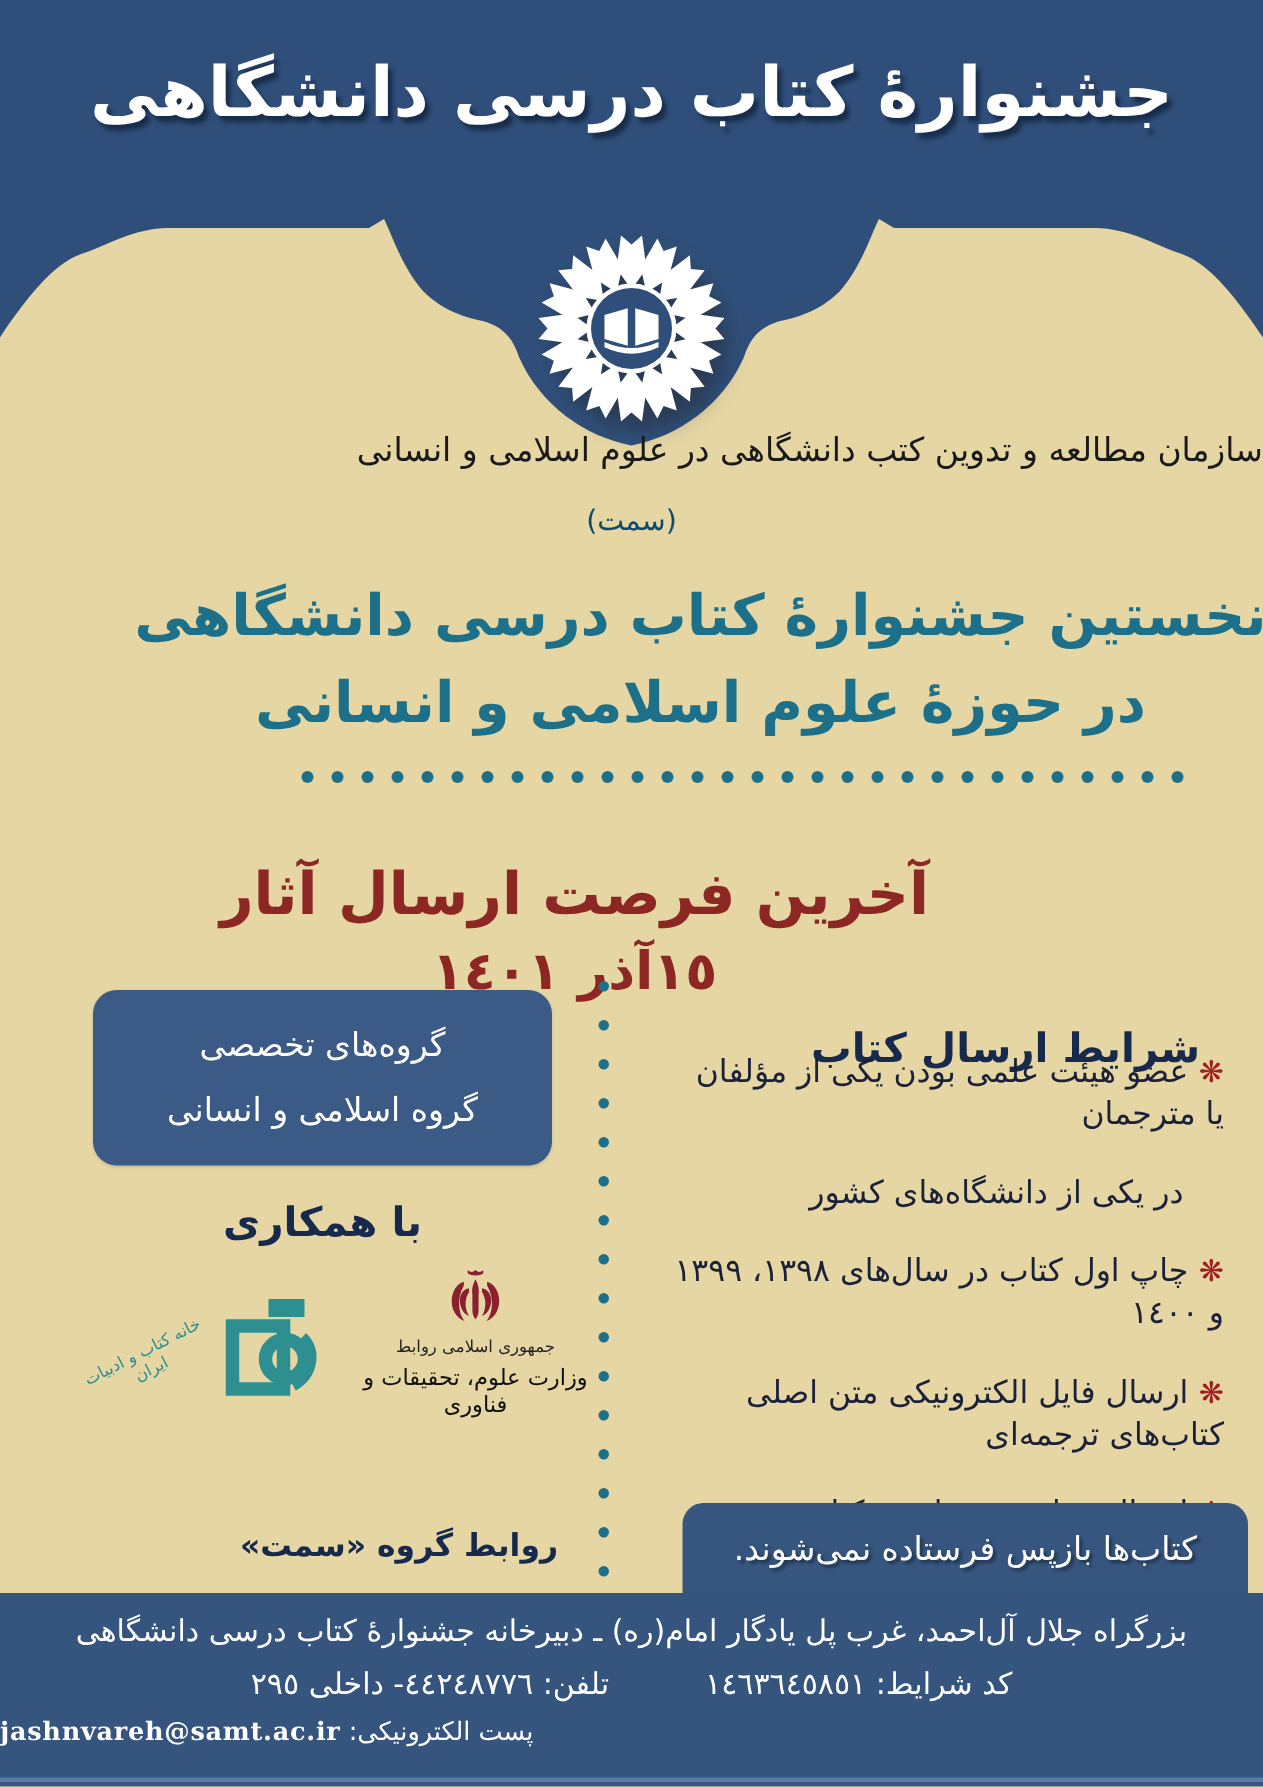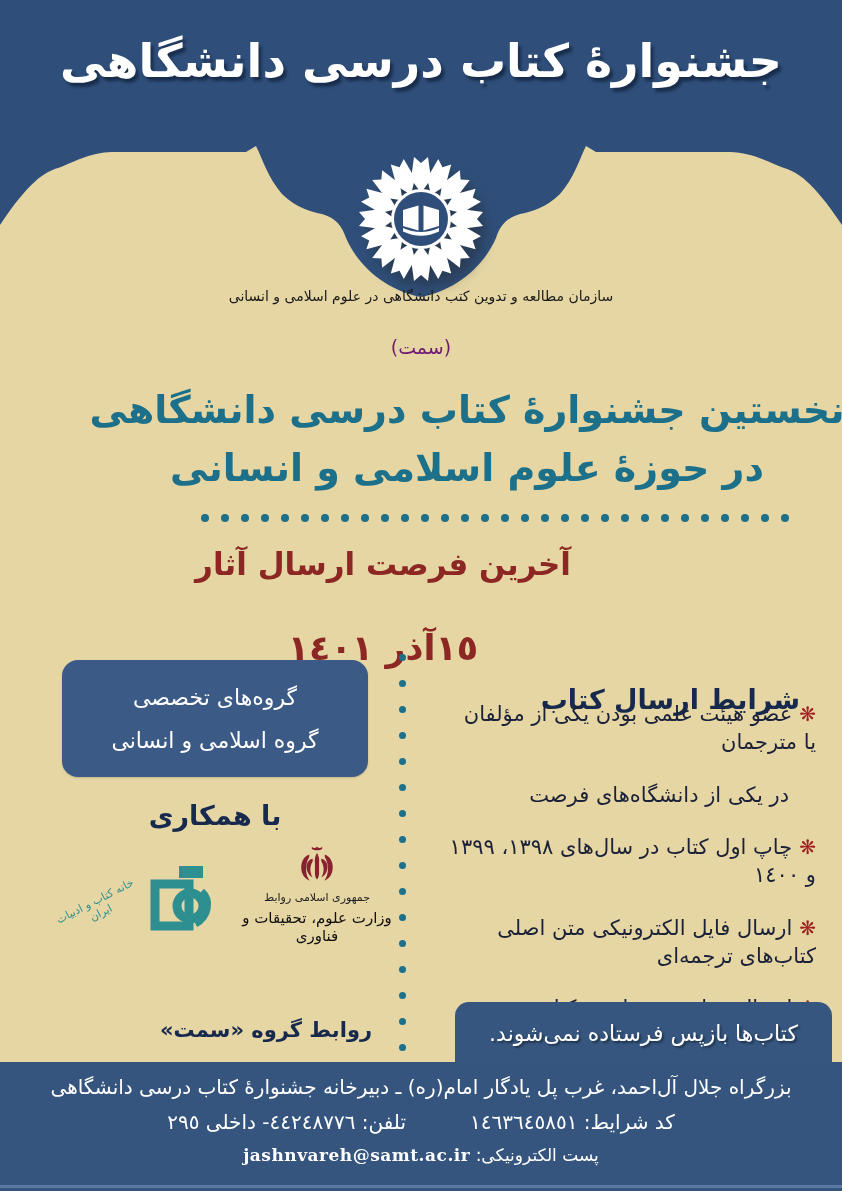--- a/index.html
+++ b/index.html
@@ -17,31 +17,31 @@
   *{margin:0;padding:0;box-sizing:border-box;}
   html,body{width:842px;height:1191px;overflow:hidden;background:#888;}
   body{font-family:"DejaVu Sans", sans-serif;}
   .poster{position:relative;width:842px;height:1191px;background:var(--cream);overflow:hidden;direction:rtl;}
   .arch{position:absolute;top:0;left:0;width:842px;height:320px;z-index:1;}
   .header-title{position:absolute;top:34px;left:0;right:0;z-index:2;text-align:center;
     color:#fff;font-size:46px;font-weight:bold;
     text-shadow:3px 4px 3px rgba(8,18,38,.55);}
   .samt-logo{position:absolute;top:134px;left:336px;width:170px;height:170px;z-index:3;
     filter:drop-shadow(6px 9px 6px rgba(35,35,35,.45));}
-  .org-name{position:absolute;top:288px;left:0;right:0;z-index:2;text-align:center;
-    color:#1a1a1a;font-size:14px;font-weight:500;}
-  .org-abbr{position:absolute;top:336px;left:0;right:0;text-align:center;color:#701a75;font-size:19px;z-index:2;}
+  .org-name{position:absolute;top:288px;left:0;right:0;z-index:2;
+    color:#1a1a1a;font-size:22px;font-weight:500;}
+  .org-abbr{position:absolute;top:336px;left:0;right:0;text-align:center;color:#0c4a6e;font-size:19px;z-index:2;}
   .fest-line1{position:absolute;top:388px;left:0;right:-92px;text-align:center;
     color:var(--teal);font-size:38px;font-weight:bold;}
   .fest-line2{position:absolute;top:446px;left:0;right:-92px;text-align:center;
     color:var(--teal);font-size:38px;font-weight:bold;}
   .dots-row{position:absolute;top:514px;left:0;right:-148px;display:flex;justify-content:center;gap:12px;}
   .dot{width:8px;height:8px;border-radius:50%;background:var(--teal);flex:0 0 auto;}
-  .deadline-label{position:absolute;top:546px;left:0;right:76px;text-align:center;
-    color:var(--maroon);font-size:31px;font-weight:bold;}
+  .deadline-label{position:absolute;top:574px;left:0;right:76px;text-align:center;
+    color:var(--maroon);font-size:39px;font-weight:bold;}
   .deadline-date{position:absolute;top:628px;left:0;right:76px;text-align:center;
     color:var(--maroon);font-size:35px;font-weight:bold;letter-spacing:1px;}
   .rules-head{position:absolute;top:684px;right:42px;color:var(--navy);font-size:27px;font-weight:bold;}
   .vdots{position:absolute;left:399px;top:654px;display:flex;flex-direction:column;gap:19px;}
   .vdots .dot{width:7px;height:7px;}
   .rules-list{position:absolute;top:700px;right:26px;left:412px;margin-left:34px;}
   .rule-item{color:var(--ink);font-size:21px;line-height:1.35;margin-bottom:24px;text-align:right;}
   .rule-item .bullet{color:#a02020;font-size:20px;margin-left:7px;}
   .rule-cont{color:var(--ink);font-size:21px;line-height:1.35;margin-bottom:24px;text-align:right;padding-right:27px;}
   .groups-box{position:absolute;left:62px;top:660px;width:306px;height:117px;border-radius:16px;
@@ -59,21 +59,21 @@
     color:var(--tealogo);font-size:11px;transform:rotate(-27deg);}
   .pr-label{position:absolute;left:110px;top:1018px;width:312px;text-align:center;
     color:var(--navy);font-size:21px;font-weight:bold;}
   .notice-box{position:absolute;left:455px;top:1002px;width:377px;height:62px;
     background:#36567f;border-radius:14px 14px 0 0;display:flex;align-items:center;justify-content:center;}
   .notice-box div{color:#fff;font-size:22px;text-shadow:2px 2px 2px rgba(0,0,0,.4);}
   .footer{position:absolute;left:0;top:1062px;width:842px;height:129px;background:var(--footerblue);}
   .footer::after{content:"";position:absolute;left:0;right:0;bottom:3px;height:3px;background:#5b7aa6;}
   .f-line1{margin-top:13px;text-align:center;color:#fff;font-size:20px;}
   .f-line2{margin-top:11px;display:flex;justify-content:center;gap:64px;color:#fff;font-size:20px;}
-  .f-line3{margin-top:11px;text-align:center;color:#fff;font-size:17px;}
+  .f-line3{margin-top:11px;text-align:left;color:#fff;font-size:17px;}
   .f-line3 .email{font-family:"DejaVu Serif", serif;font-weight:bold;letter-spacing:.5px;unicode-bidi:embed;direction:ltr;}
 </style>
 </head>
 <body>
 
 <div class="poster">
 
   <svg class="arch" viewBox="0 0 842 320" preserveAspectRatio="none">
     <path fill="#2f4f7a" d="M0,0 H842 V225
       C812,180 797,172 784,168 C772,164 752,152 730,152 L596,152 L586,146
@@ -174,21 +174,21 @@
       <span class="dot"></span>
       <span class="dot"></span>
       <span class="dot"></span>
       <span class="dot"></span>
       <span class="dot"></span>
       <span class="dot"></span>
     </div>
 
   <div class="rules-list">
     <div class="rule-item"><span class="bullet">❋</span><span>عضو هیئت علمی بودن یکی از مؤلفان یا مترجمان</span></div>
-    <div class="rule-cont">در یکی از دانشگاه‌های فرصت</div>
+    <div class="rule-cont">در یکی از دانشگاه‌های کشور</div>
     <div class="rule-item"><span class="bullet">❋</span><span>چاپ اول کتاب در سال‌های ١٣٩٨، ١٣٩٩ و ١٤٠٠</span></div>
     <div class="rule-item"><span class="bullet">❋</span><span>ارسال فایل الکترونیکی متن اصلی کتاب‌های ترجمه‌ای</span></div>
     <div class="rule-item"><span class="bullet">❋</span><span>ارسال چهار نسخه از هر کتاب</span></div>
     <div class="rule-item"><span class="bullet">❋</span><span>مطابقت با سرفصل‌های درسی مصوب وزارت علوم</span></div>
   </div>
 
   <div class="groups-box">
     <div>گروه‌های تخصصی</div>
     <div>گروه اسلامی و انسانی</div>
   </div>

